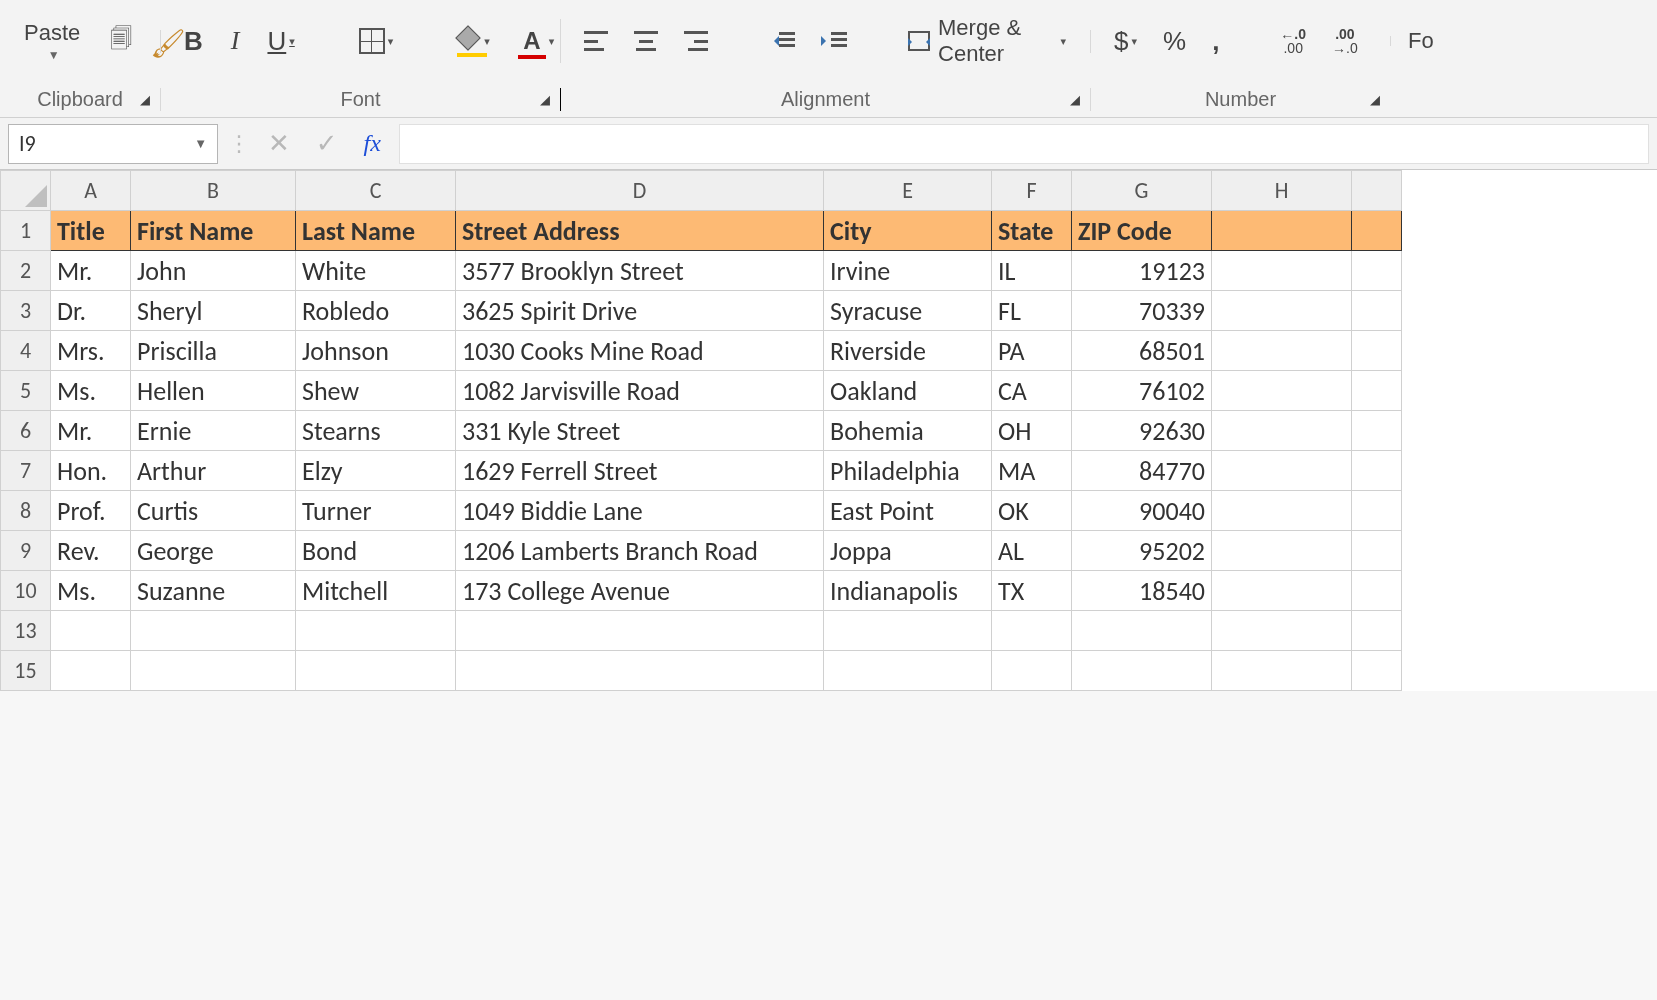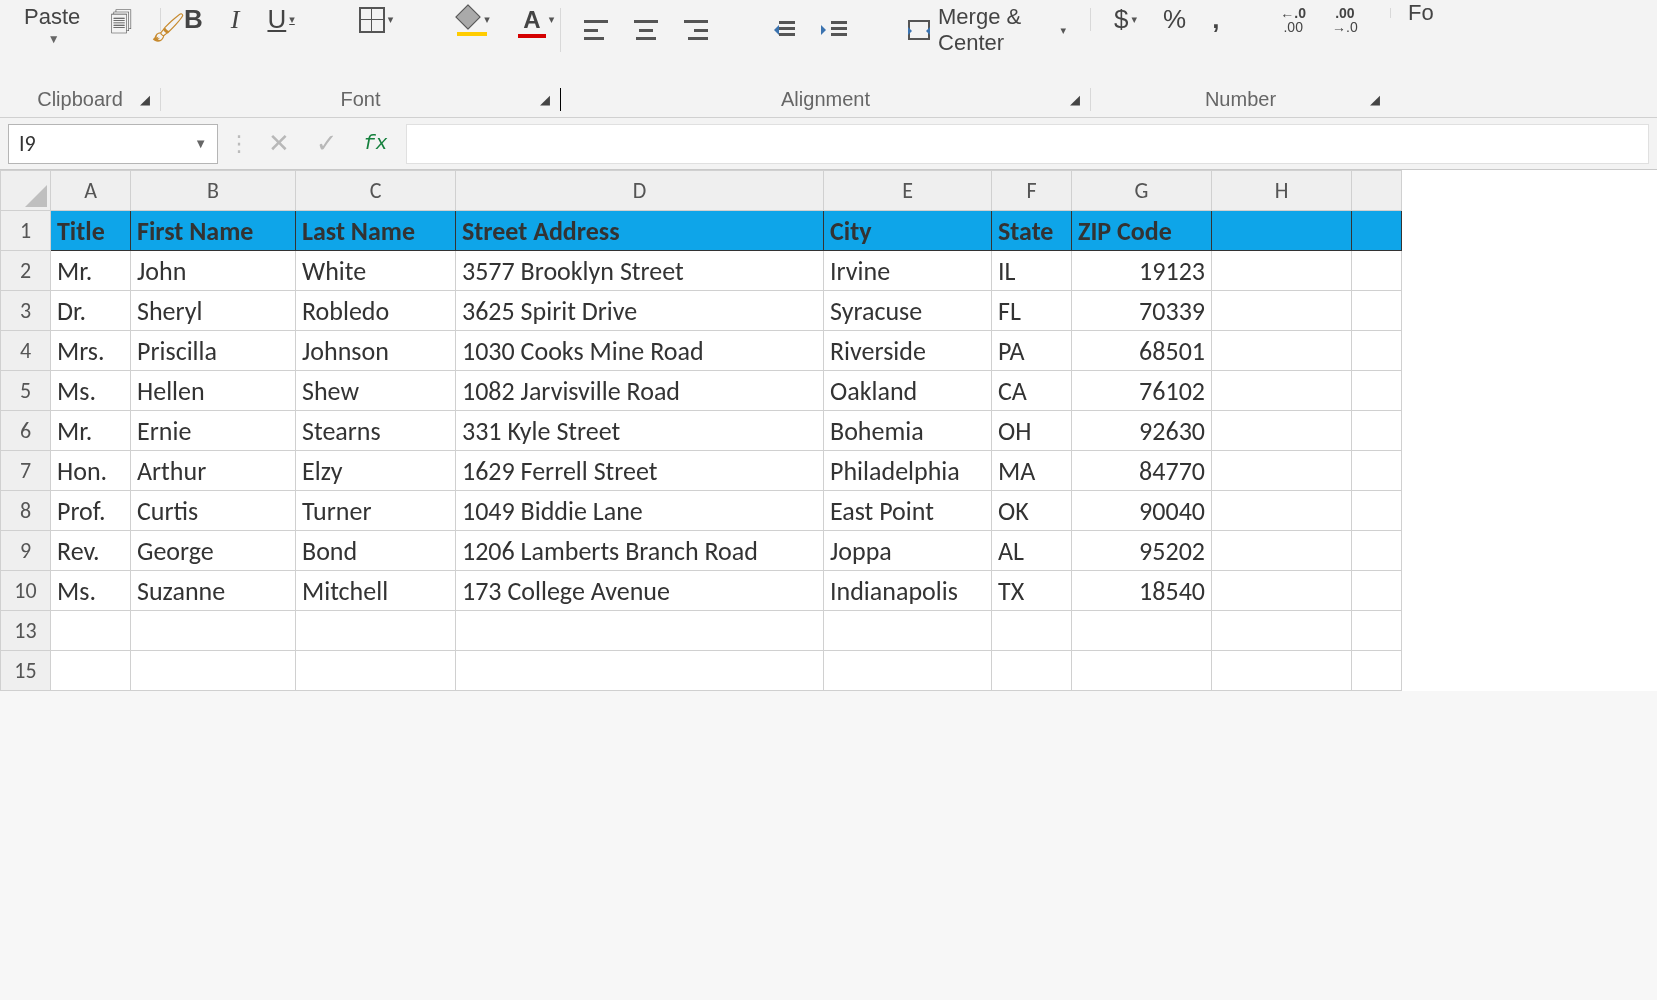--- a/index.html
+++ b/index.html
@@ -14,21 +14,21 @@
   * { box-sizing: border-box; }
 
   
   .ribbon {
     background: #f3f3f3;
     border-bottom: 1px solid #d0d0d0;
     user-select: none;
   }
   .ribbon-upper {
     display: flex;
-    align-items: flex-start;
+    align-items: center;
     height: 82px;
   }
   .rib-group {
     display: flex;
     flex-direction: column;
     justify-content: center;
     padding: 0 18px;
     position: relative;
   }
   .rib-group + .rib-group::before {
@@ -132,34 +132,34 @@
     gap:10px;
   }
   .name-box {
     width:210px;height:40px;background:#fff;border:1px solid #b5b5b5;
     display:flex;align-items:center;justify-content:space-between;
     padding:0 10px;font-size:22px;font-family:Calibri,Arial,sans-serif;
   }
   .name-box .caret{font-size:13px;color:#666;}
   .fx-btn{color:#888;font-size:26px;padding:0 8px}
   .fx-btn.disabled{opacity:.55}
-  .fx-label{font-style:italic;font-family:Liberation Mono, monospace;color:#15803d;font-size:20px}
+  .fx-label{font-style:italic;font-family:Liberation Serif, serif;color:#1d4ed8;font-size:24px}
   .formula-input{flex:1;height:40px;background:#fff;border:1px solid #e0e0e0;padding:4px 8px;font-size:20px;font-family:Calibri,Arial}
 
   
   .sheet-wrap{background:#fff;height:calc(100% - 170px);}
   .sheet{border-collapse:collapse;table-layout:fixed;font-family:Calibri,Arial,sans-serif;font-size:26px}
   .sheet th,.sheet td{border:1px solid #d0d0d0;height:40px;padding:2px 6px;white-space:nowrap;overflow:hidden}
   .sheet th{background:#efefef;font-weight:normal;color:#555;text-align:center;font-size:22px}
   .sheet th.row-h{width:50px;text-align:center}
   .sheet .corner{background:#efefef;position:relative}
   .sheet .corner::after{content:"";position:absolute;right:3px;bottom:3px;border:11px solid transparent;border-right-color:#bfbfbf;border-bottom-color:#bfbfbf}
   .sheet td{background:#fff;vertical-align:middle}
   .sheet td.num{text-align:right}
-  .sheet tr.header-row td{background:#0ea5e9;font-weight:bold;border:1px solid #333}
+  .sheet tr.header-row td{background:#fdba74;font-weight:bold;border:1px solid #333}
   .col-A{width:80px}.col-B{width:165px}.col-C{width:160px}.col-D{width:368px}.col-E{width:168px}.col-F{width:80px}.col-G{width:140px}.col-H{width:140px}.col-I{width:50px}
 </style>
 </head>
 <body>
 
 <div class="ribbon">
   <div class="ribbon-upper">
 
     <div class="rib-group" style="width:160px">
       <div style="display:flex;align-items:center;gap:18px">

